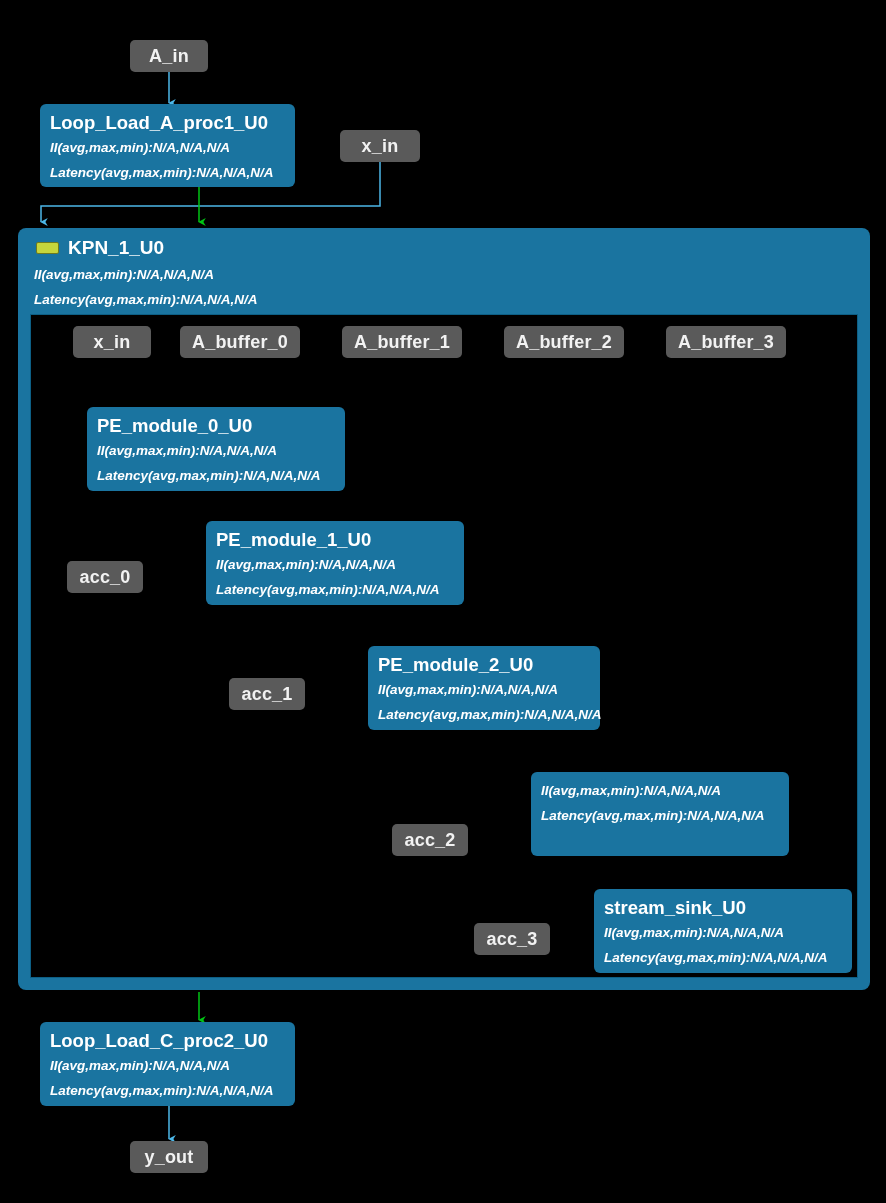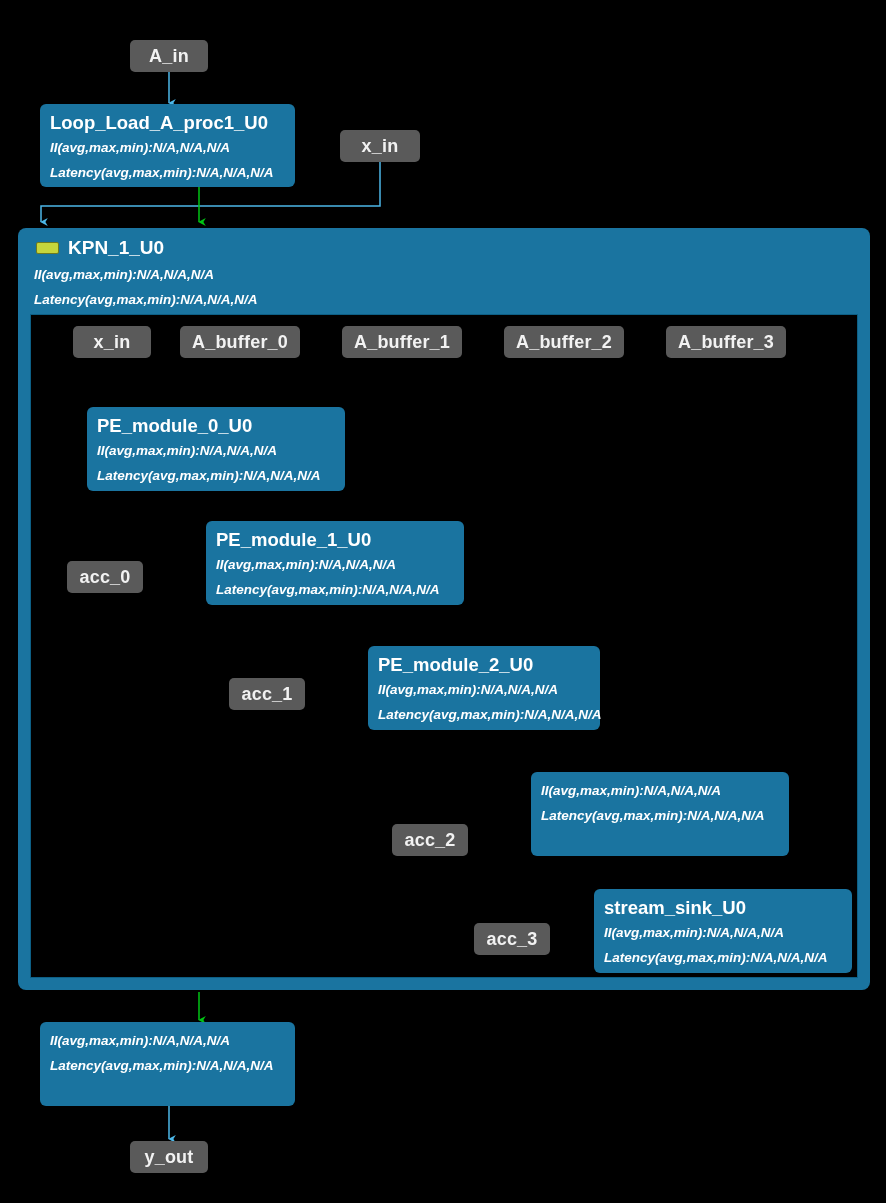--- a/index.html
+++ b/index.html
@@ -180,20 +180,21 @@
       <div class="node proc" style="left:563px;top:574px;width:258px;height:84px;">
         <div class="title">stream_sink_U0</div>
         <div class="metric">II(avg,max,min):N/A,N/A,N/A</div>
         <div class="metric">Latency(avg,max,min):N/A,N/A,N/A</div>
       </div>
 
     </div>
   </div>
 
   <div class="node proc" style="left:40px;top:1022px;width:255px;height:84px;">
+    <div class="title">Loop_Load_C_proc2_U0</div>
     <div class="metric">II(avg,max,min):N/A,N/A,N/A</div>
     <div class="metric">Latency(avg,max,min):N/A,N/A,N/A</div>
   </div>
 
   <div class="node port" style="left:130px;top:1141px;width:78px;">
     <span>y_out</span>
   </div>
 
 </div>
 

